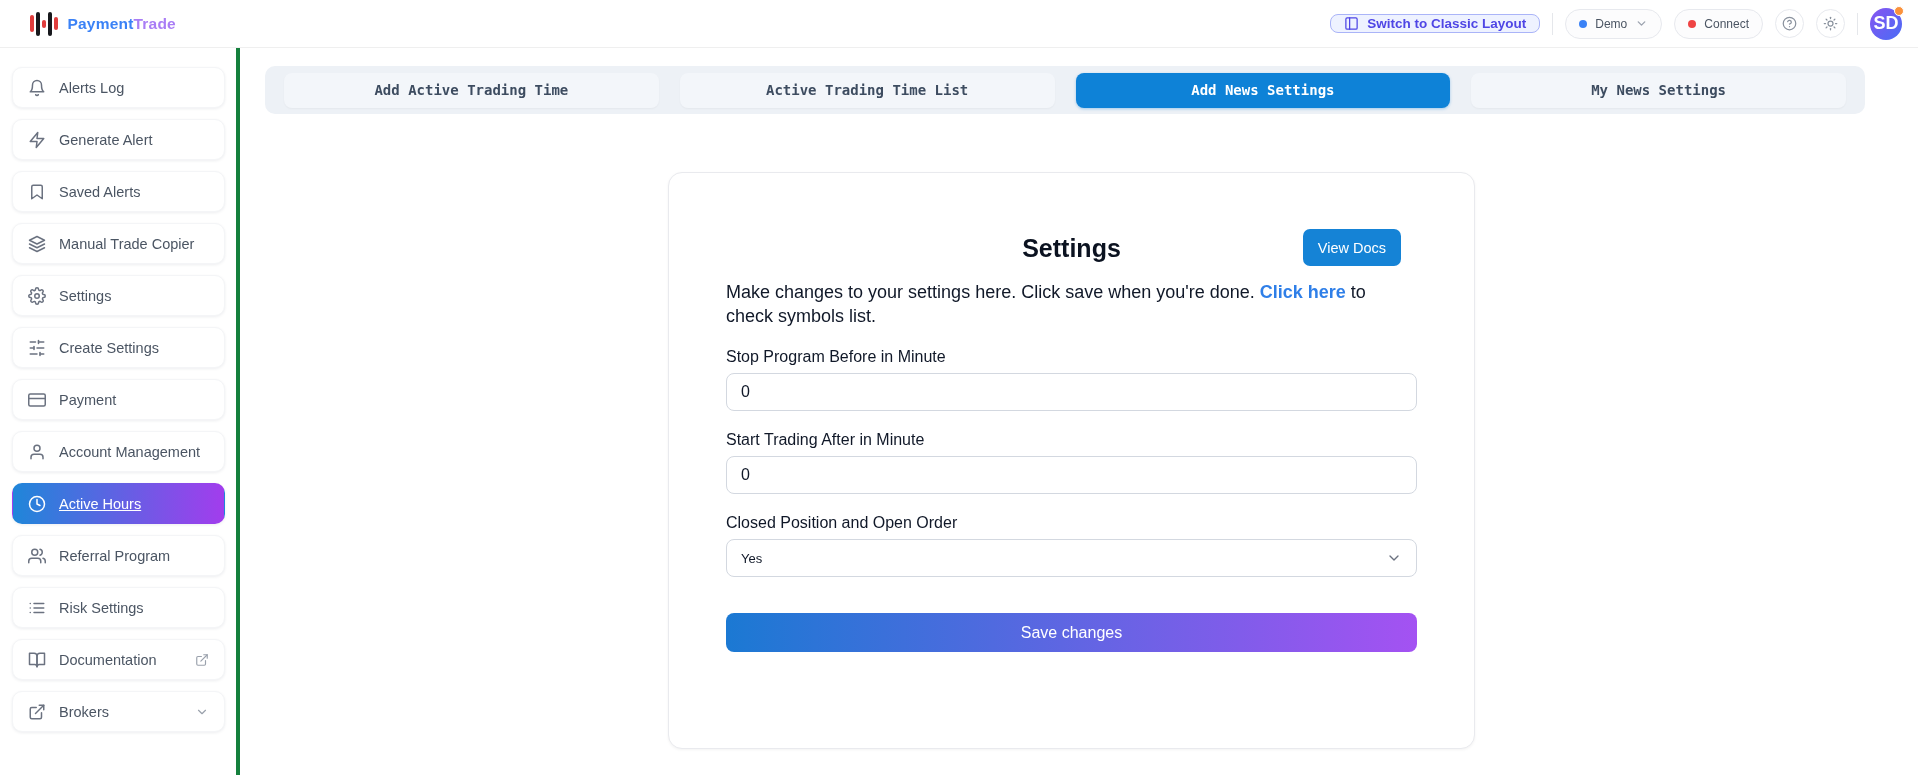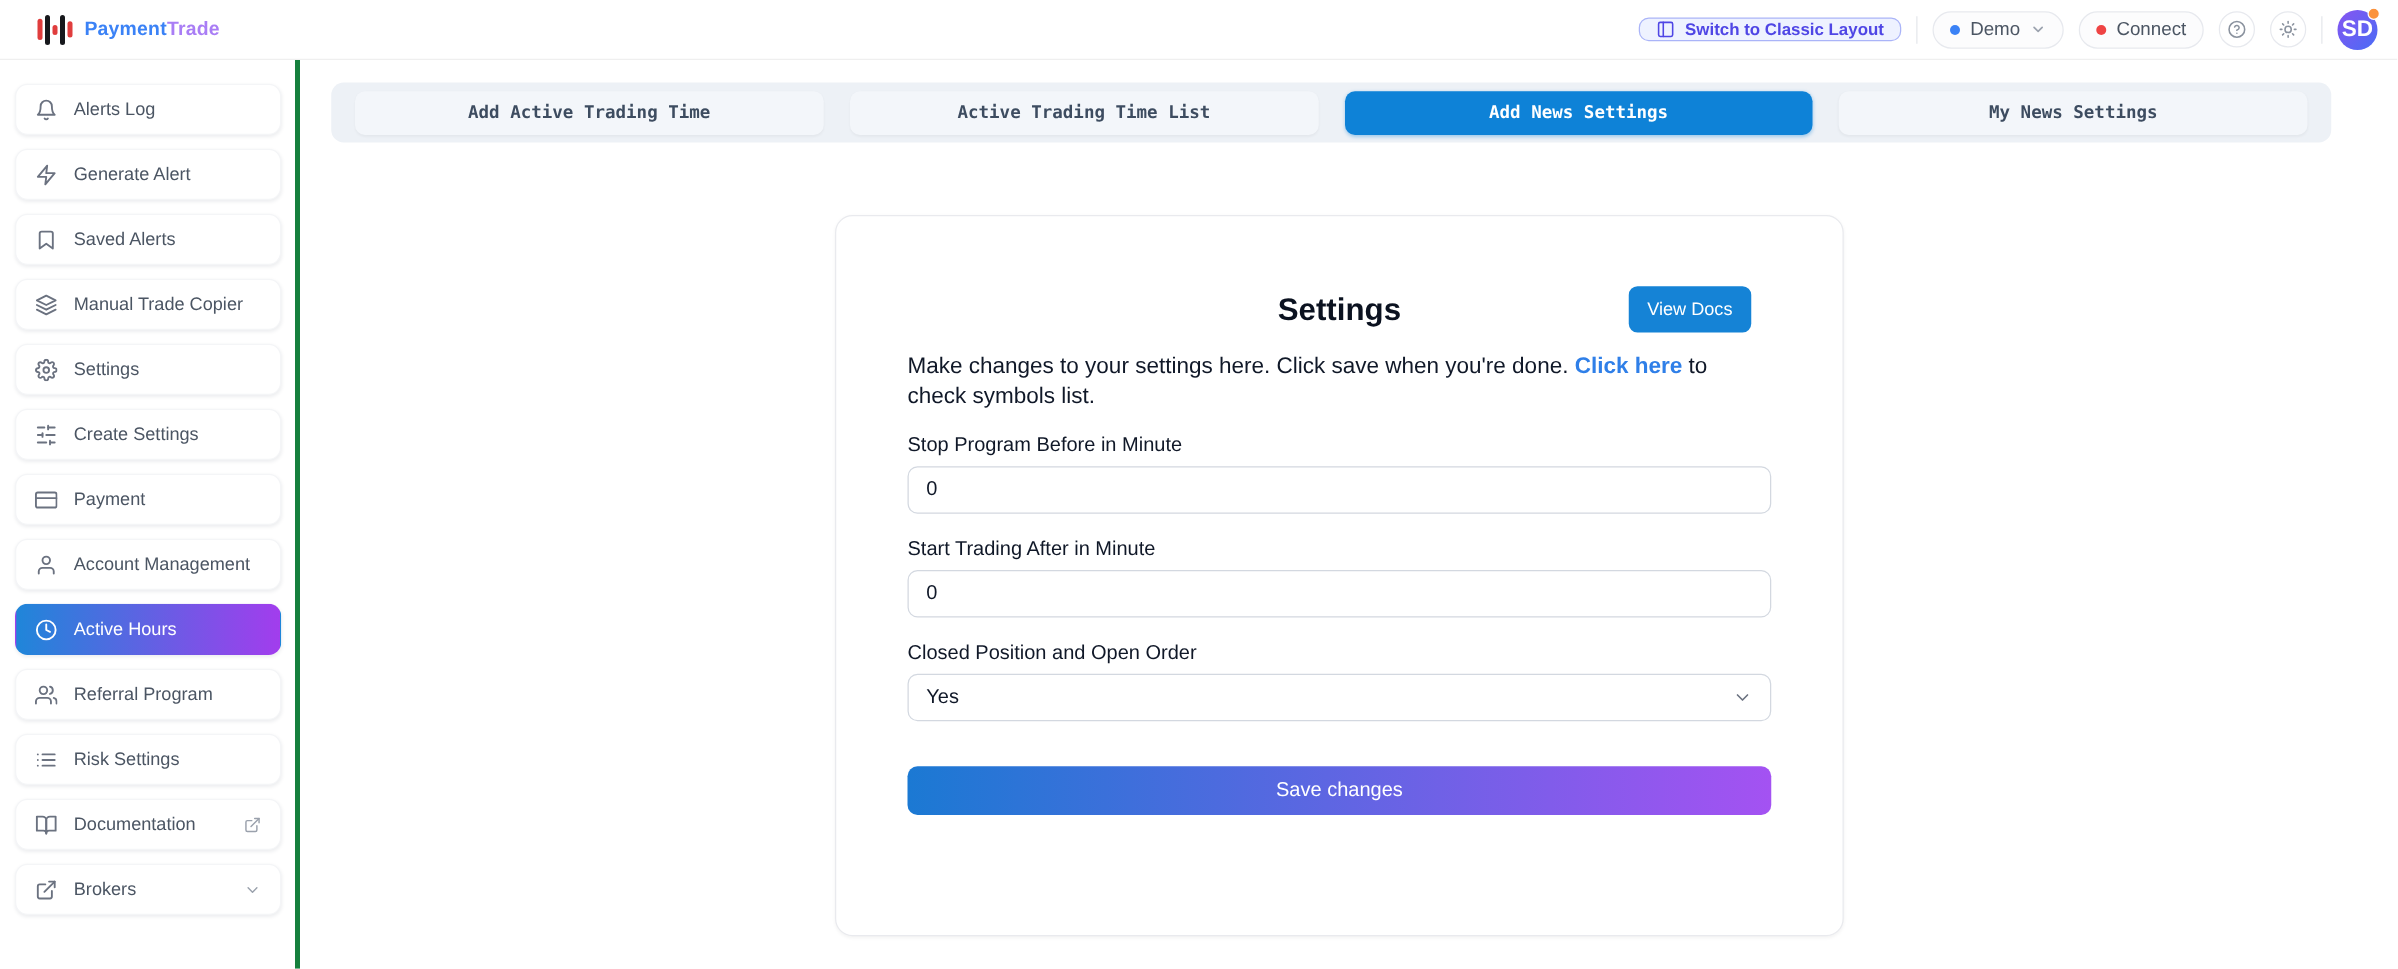--- a/index.html
+++ b/index.html
@@ -22,58 +22,58 @@
   .lb3 { height:8px;  background:#e03d3d; }
   .lb4 { height:24px; background:#17181c; }
   .lb5 { height:13px; background:#e03d3d; }
   .brand-name { font-size:15.5px; font-weight:bold; letter-spacing:.2px; }
   .brand-pick { color:#3b82f6; }
   .brand-trade { color:#a97df5; }
   .header-right { margin-left:auto; display:flex; align-items:center; gap:12px; }
   .switch-btn { display:flex; align-items:center; gap:8px; height:19px; padding:0 13px; background:#eef2ff; border:1px solid #aab4f8; border-radius:8px; color:#4f46e5; font-weight:bold; font-size:13.5px; cursor:pointer; font-family:inherit; }
   .switch-btn svg { width:15px; height:15px; }
   .vdiv { width:1px; height:22px; background:#e5e7eb; }
-  .pill { display:flex; align-items:center; gap:8px; height:30px; padding:0 13px; border:1px solid #e7e9ee; border-radius:16px; background:#fcfcfd; color:#4b5563; font-size:15px; cursor:pointer; }
+  .pill { display:flex; align-items:center; gap:8px; height:30px; padding:0 13px; border:1px solid #e7e9ee; border-radius:16px; background:#fcfcfd; color:#4b5563; font-size:12px; cursor:pointer; }
   .dot { width:8px; height:8px; border-radius:50%; }
   .pill .chev { width:13px; height:13px; color:#9ca3af; }
   .icon-btn { width:29px; height:29px; border-radius:50%; border:1px solid #e7e9ee; display:flex; align-items:center; justify-content:center; color:#8a929e; background:#fff; cursor:pointer; }
   .icon-btn svg { width:15px; height:15px; }
   .avatar { position:relative; width:32px; height:32px; border-radius:50%; background:linear-gradient(135deg,#8456f1 5%,#4c6bf5 95%); color:#fff; font-weight:bold; font-size:18px; display:flex; align-items:center; justify-content:center; cursor:pointer; }
   .avatar .ndot { position:absolute; top:-2px; right:-2px; width:10px; height:10px; background:#fb923c; border-radius:50%; border:1.5px solid #fff; }
 
   
   .layout { display:flex; height:727px; }
 
   
   .sidebar { width:240px; flex:0 0 240px; border-right:4px solid #15803d; padding:19px 11px 0 12px; background:#fff; }
   .nav-item { height:41px; display:flex; align-items:center; gap:13px; padding:0 15px; border-radius:10px; background:#fff; border:1px solid #f4f5f7; box-shadow:0 1px 3px rgba(25,33,61,.08); margin-bottom:11px; color:#4b5563; font-size:14.5px; cursor:pointer; }
   .nav-ic { width:18px; height:18px; color:#6b7280; flex:0 0 18px; }
   .nav-ic svg { width:18px; height:18px; }
   .nav-label { flex:1; white-space:nowrap; }
   .nav-trail { color:#9aa1ac; flex:0 0 auto; }
   .nav-trail svg { width:14px; height:14px; }
-  .nav-item.active { background:linear-gradient(90deg,#1f86d9 0%,#a23ded 100%); border-color:transparent; color:#fff; }
+  .nav-item.active { background:linear-gradient(90deg,#1f86d9 0%,#a23ded 100%); border-color:transparent; color:#fff;text-decoration:underline; }
   .nav-item.active .nav-ic { color:#fff; }
 
   
   .main { flex:1; padding:18px 53px 0 25px; }
   .tabbar { height:48px; background:#edf1f6; border-radius:10px; display:flex; align-items:center; padding:0 19px; gap:21px; }
   .tab { flex:1; height:35px; border-radius:8px; background:#f3f6fa; display:flex; align-items:center; justify-content:center; font-family:"DejaVu Sans Mono","Liberation Mono",monospace; font-weight:bold; font-size:14px; color:#3d4c60; box-shadow:0 1px 2px rgba(0,0,0,.04); cursor:pointer; white-space:nowrap; }
   .tab.active { background:#0e82d7; color:#fff; box-shadow:0 1px 3px rgba(14,130,215,.35); }
 
   
   .card { width:807px; min-height:577px; margin:58px 0 0 403px; background:#fff; border:1px solid #e9eaee; border-radius:14px; box-shadow:0 1px 3px rgba(0,0,0,.05); padding:56px 57px 0; }
   .card-head { position:relative; height:38px; }
   .card-title { text-align:center; font-size:25px; font-weight:bold; color:#0b1220; line-height:38px; }
   .view-docs { position:absolute; right:16px; top:0; height:37px; padding:0 15px; background:#1583d6; color:#fff; border:none; border-radius:7px; font-size:14.5px; font-family:inherit; cursor:pointer; }
   .card-desc { margin-top:13px; font-size:18px; line-height:24px; color:#101828; }
   .desc-link { color:#2f7fe8; font-weight:bold; cursor:pointer; }
   .fgroup label { display:block; margin:20px 0 7px; font-size:16px; color:#101828; }
   .tinput { width:100%; height:38px; border:1px solid #d3d8e0; border-radius:8px; padding:0 14px; font-size:16px; color:#101828; font-family:inherit; background:#fff; outline:none; }
-  .tselect { width:100%; height:38px; border:1px solid #d3d8e0; border-radius:8px; padding:0 14px; display:flex; align-items:center; justify-content:space-between; font-size:16px; color:#101828; cursor:pointer; background:#fff; }
+  .tselect { width:100%; height:38px; border:1px solid #d3d8e0; border-radius:8px; padding:0 14px; display:flex; align-items:center; justify-content:space-between; font-size:13px; color:#101828; cursor:pointer; background:#fff; }
   .tselect svg { width:16px; height:16px; color:#6b7280; }
   .save-btn { margin-top:36px; width:100%; height:39px; border:none; border-radius:8px; background:linear-gradient(90deg,#1b79d3 0%,#a452f2 100%); color:#fff; font-size:16px; font-family:inherit; cursor:pointer; }
 </style>
 </head>
 <body>
 
 <div class="header">
   <div class="brand">
     <span class="logo-bars">
       <i class="lb1"></i>

